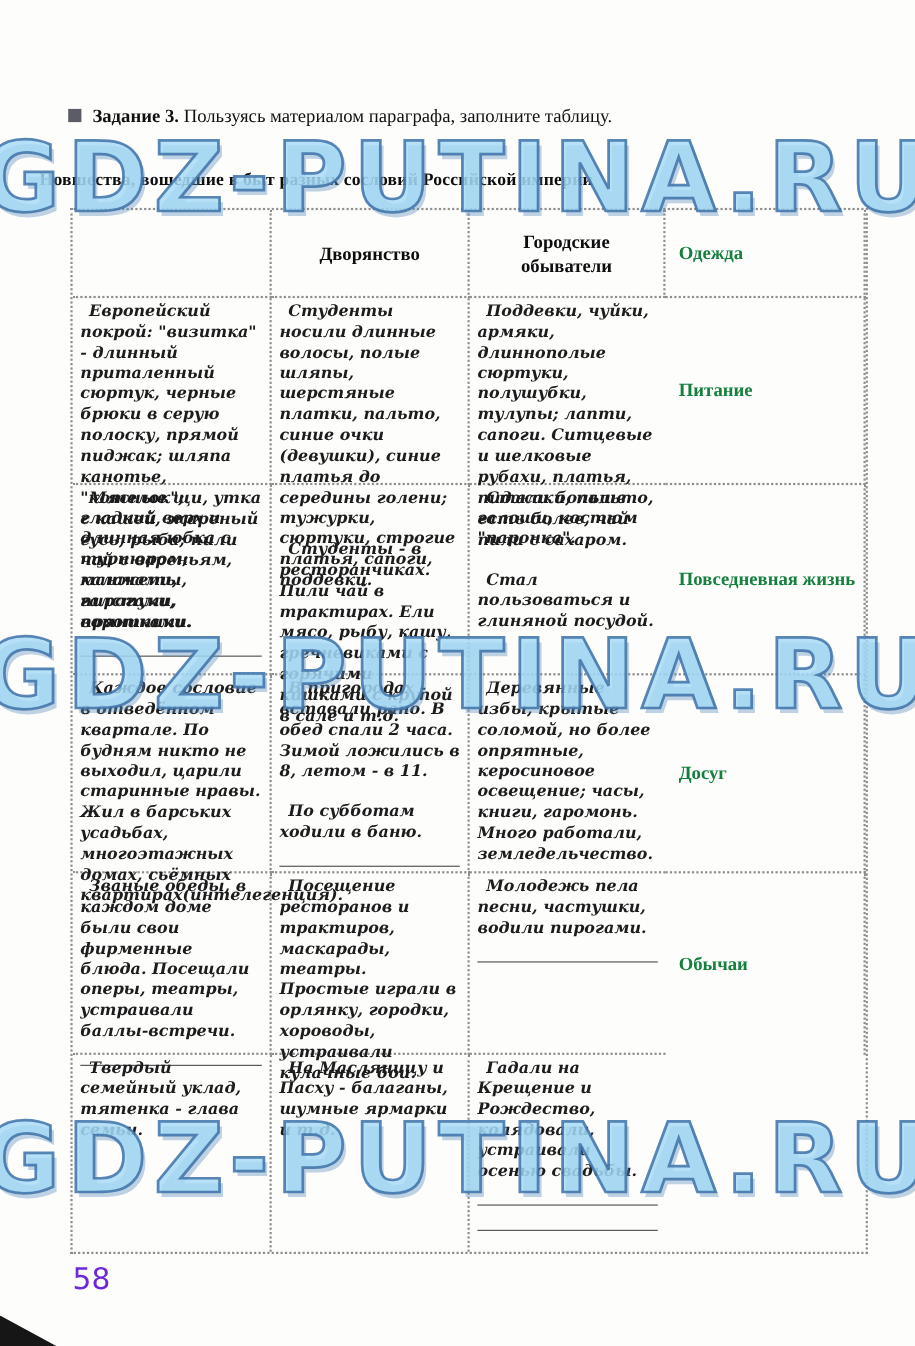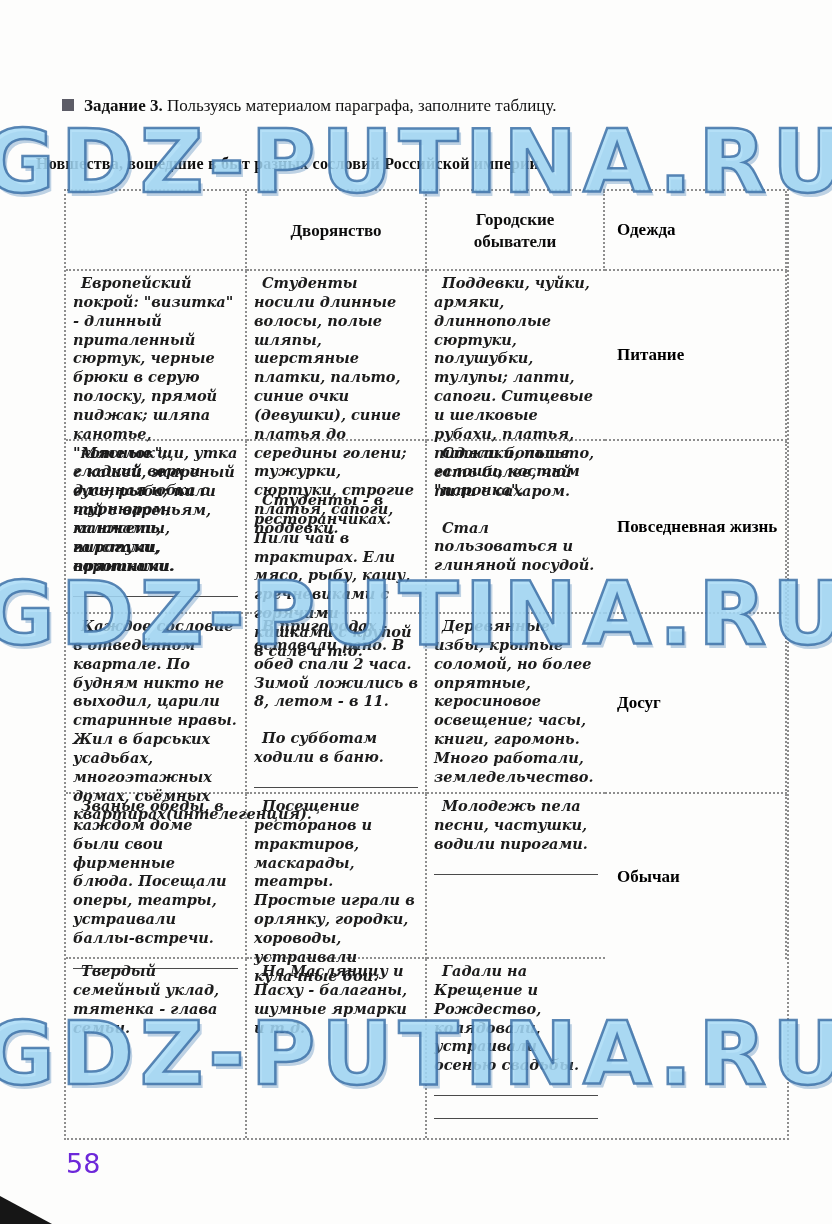--- a/index.html
+++ b/index.html
@@ -19,21 +19,21 @@
     display:grid;grid-template-columns:181px 180px 178px 182px;
     grid-template-rows:80px 170px 173px 180px 165px 179px;
     border:2px dotted #8e8e8e;}
   .c{border-right:2px dotted #8e8e8e;border-bottom:2px dotted #8e8e8e;
     padding:3px 7px 2px 7px;overflow:visible;box-sizing:border-box;}
   .c.last-col{border-right:none;}
   .c.last-row{border-bottom:none;}
   .hdr{display:flex;align-items:center;justify-content:center;text-align:center;
     font-weight:700;font-size:17px;line-height:1.25;color:#0d0d0d;}
   .rowlab{display:flex;align-items:center;font-weight:700;font-size:17px;
-    padding-left:12px;line-height:1.3;color:#000000;}
+    padding-left:12px;line-height:1.3;color:#15803d;}
   
   .hw{font-family:"DejaVu Serif",serif;font-style:italic;font-weight:700;
     font-size:14.5px;line-height:1.3;color:#1c1c1c;}
   .hw-p{text-indent:8px;}
   .hw-p + .hw-p{margin-top:18px;}
   .pad-top{padding-top:50px;}
   .bline{height:20px;border-bottom:1.6px solid #4a4a4a;margin:0 0 2px 0;}
   
   .wm{position:absolute;left:50%;transform:translateX(-50%);white-space:nowrap;
     z-index:5;pointer-events:none;font-family:"DejaVu Sans",sans-serif;

